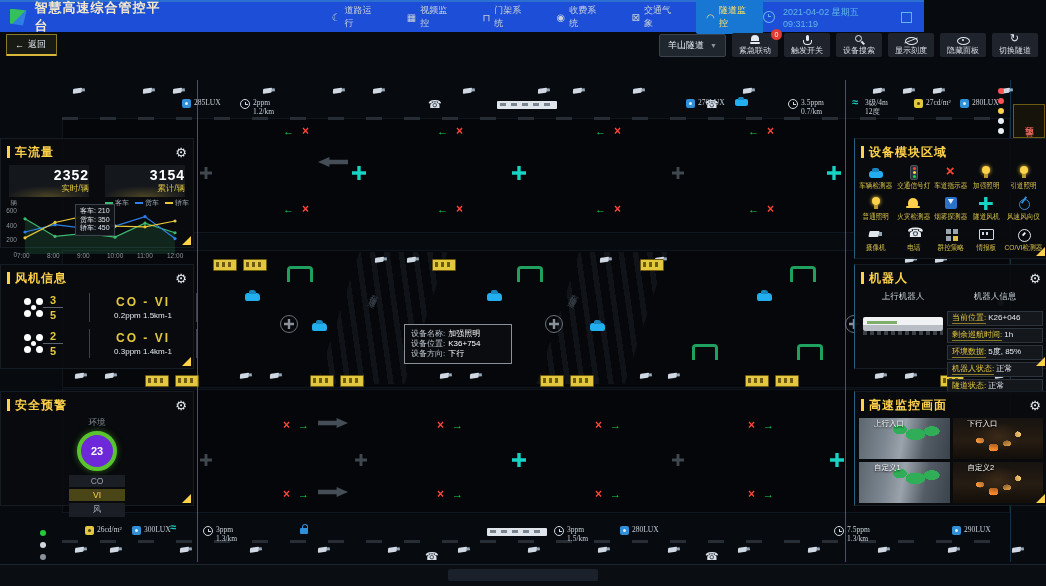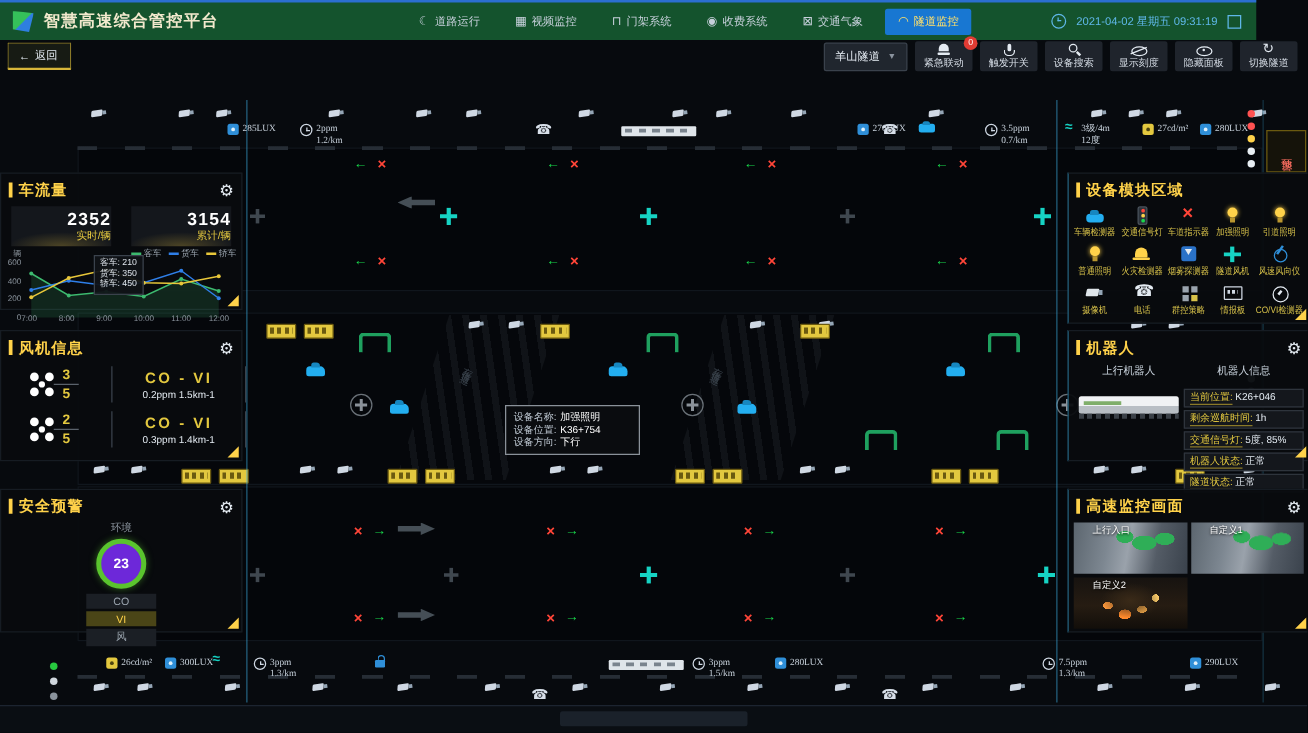--- a/index.html
+++ b/index.html
@@ -1,21 +1,21 @@
 <!DOCTYPE html>
 <html><head>
 <meta charset="utf-8">
 <style>
   html,body{margin:0;padding:0;width:1046px;height:586px;overflow:hidden;
     background:#070a0e;font-family:"Liberation Sans","DejaVu Sans",sans-serif;
     -webkit-font-smoothing:antialiased;}
   #stage{position:relative;width:1046px;height:586px;background:#070a0e;}
 
   
-  #hdr{position:absolute;left:0;top:0;width:1005px;height:30px;background:#14532d;
+  #hdr{position:absolute;left:0;top:0;width:924px;height:30px;background:#1d4ed8;
     border-top:2px solid #2b6fd0;display:flex;align-items:center;z-index:20;}
   #logo{width:17px;height:17px;margin:0 8px 0 10px;
     background:linear-gradient(135deg,#35c05a 0 49%,#2e7fe0 51% 100%);
     clip-path:polygon(0 0,100% 12%,78% 100%,0 88%);}
   #htitle{color:#f2e9cd;font-size:13px;font-weight:bold;letter-spacing:1px;}
   #nav{display:flex;align-items:center;gap:8px;margin-left:150px;}
   .nav-item{display:flex;align-items:center;gap:4px;color:#c7d0db;font-size:9px;
     padding:4px 10px;cursor:pointer;}
   .nav-item .nic{font-size:10px;color:#c7d0db;}
   .nav-item.active{background:#1877d2;border-radius:2px;color:#ffe06a;}
@@ -832,21 +832,21 @@
         <div id="robot-rows">
             <div class="rrow">
               <span class="rk">当前位置:</span>
               <span class="rv">K26+046</span>
             </div>
             <div class="rrow">
               <span class="rk">剩余巡航时间:</span>
               <span class="rv">1h</span>
             </div>
             <div class="rrow">
-              <span class="rk">交通信号灯:</span>
+              <span class="rk">环境数据:</span>
               <span class="rv">5度, 85%</span>
             </div>
             <div class="rrow">
               <span class="rk">机器人状态:</span>
               <span class="rv">正常</span>
             </div>
             <div class="rrow">
               <span class="rk">隧道状态:</span>
               <span class="rv">正常</span>
             </div>
@@ -858,20 +858,23 @@
   <div class="panel rp" id="p-mon">
     <div class="phead">
         <span class="pbar"></span>
       <span class="ptitle">高速监控画面</span>
       <span class="gear">⚙</span>
       </div>
     <div id="cam-grid">
         <div class="camv day">
           <span class="cl">上行入口</span>
         </div>
+        <div class="camv tun">
+          <span class="cl">下行入口</span>
+        </div>
         <div class="camv day">
           <span class="cl">自定义1</span>
         </div>
         <div class="camv tun">
           <span class="cl">自定义2</span>
         </div>
       </div>
   </div>
 
   <div id="sidetag">

